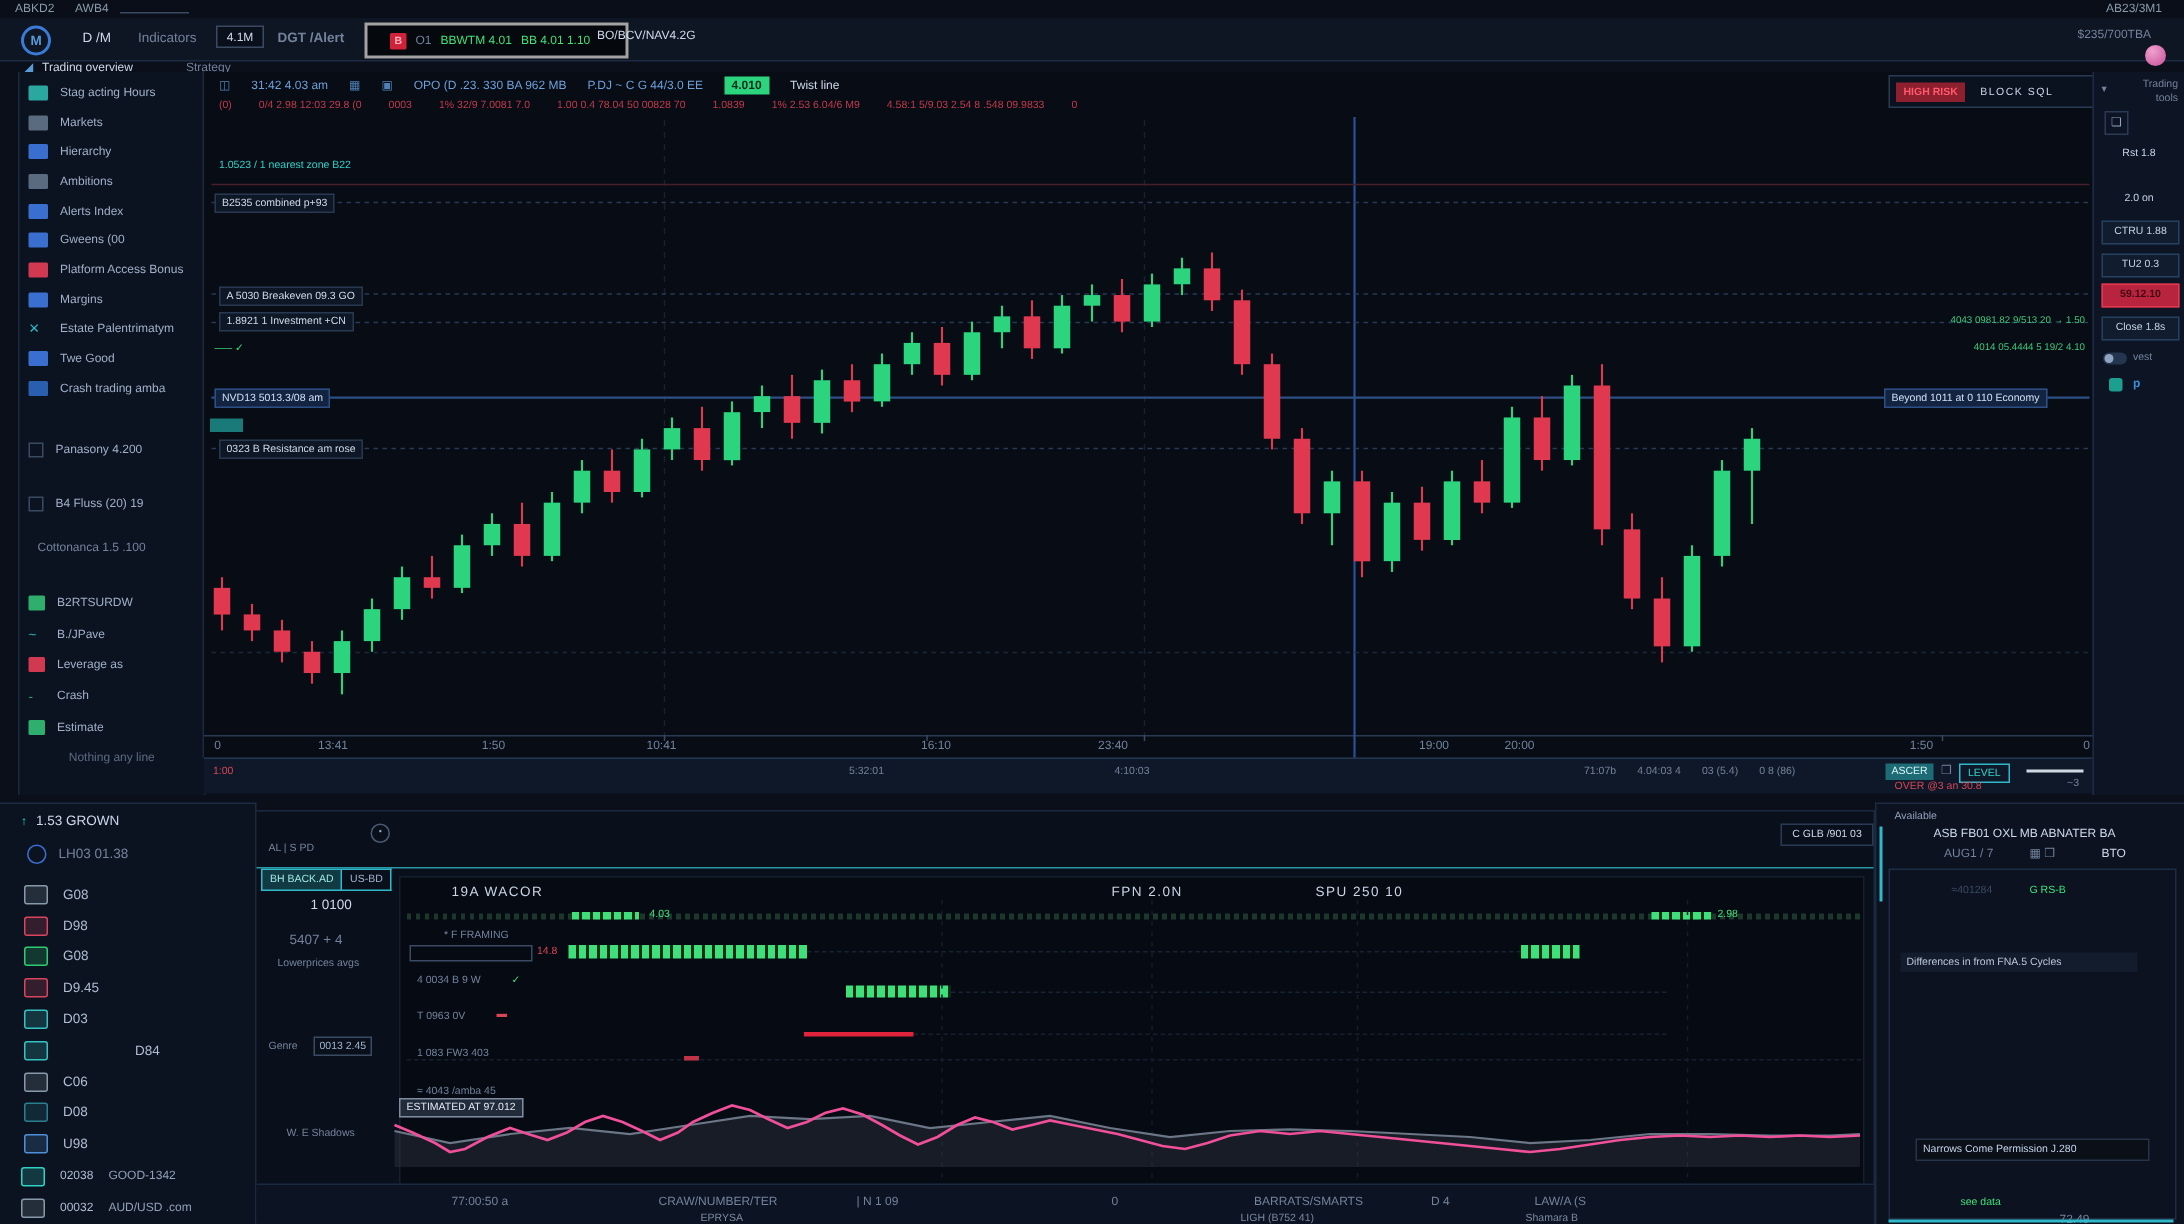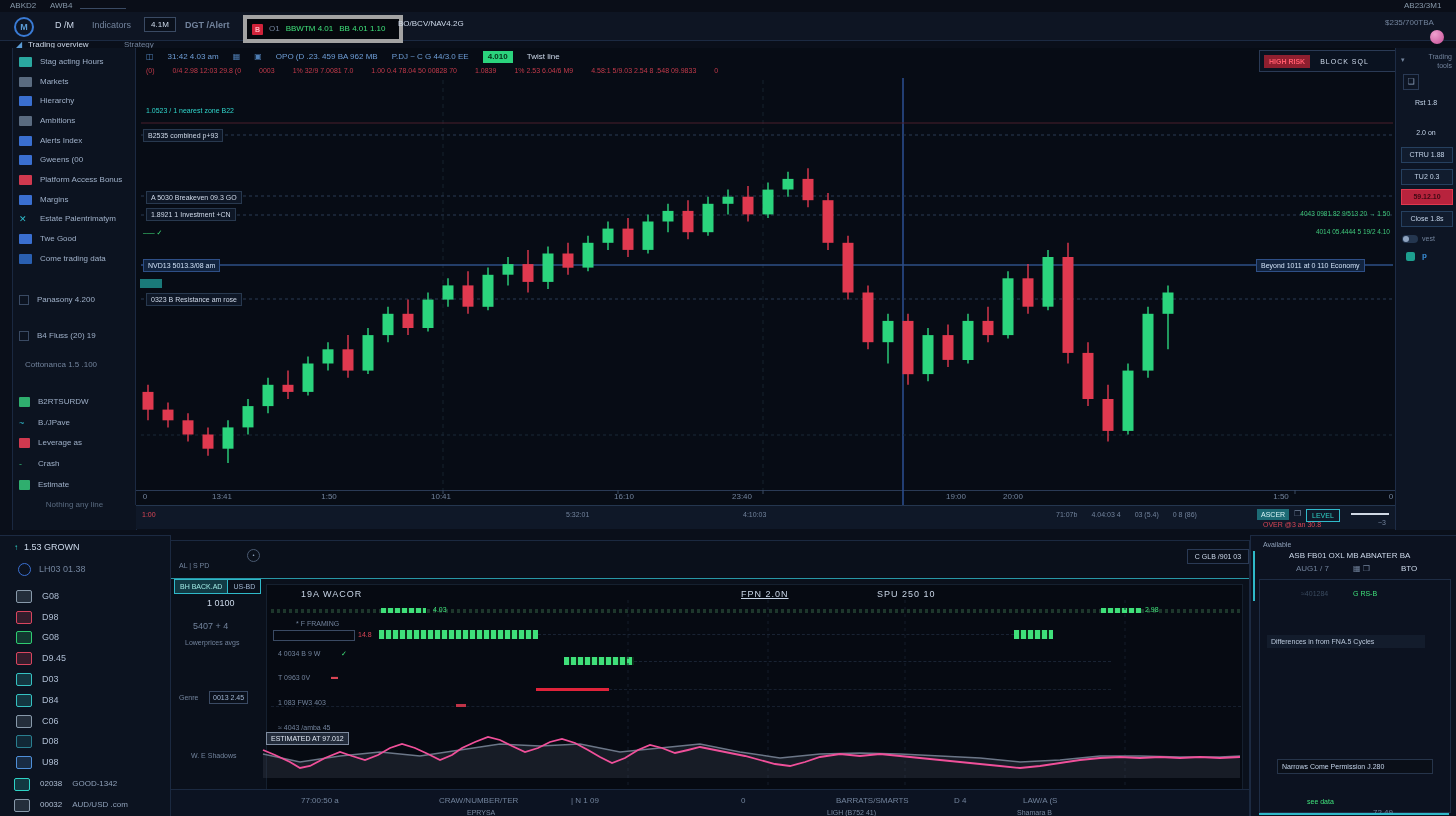--- a/index.html
+++ b/index.html
@@ -44,21 +44,21 @@
     <div class="abs" style="left:80px;top:8px;width:46px;height:1px;background:#3a4a63;"></div>
     <span class="abs wbar-tab" style="left:1404px;top:1px;">AB23/3M1</span>
   </div>
 
   <div class="abs" style="left:0;top:12px;width:1456px;height:28px;background:#0e1523;border-bottom:1px solid #1c2a42;">
     <div class="abs" style="left:14px;top:5px;width:16px;height:16px;border-radius:50%;border:2px solid #3a7bd5;color:#5b9bd5;font-size:9px;font-weight:bold;text-align:center;line-height:16px;">M</div>
     <span class="abs t9 lt" style="left:55px;top:8px;">D /M</span>
     <span class="abs t9 dim" style="left:92px;top:8px;">Indicators</span>
     <div class="abs t8 lt" style="left:144px;top:5px;width:30px;height:13px;border:1px solid #3a4a63;background:#0a101b;text-align:center;line-height:13px;">4.1M</div>
     <span class="abs t9 dim" style="left:185px;top:8px;font-weight:bold;">DGT /Alert</span>
-    <div class="abs" style="left:243px;top:3px;width:142px;height:20px;background:#05080d;border:4px solid #a3a3a3;display:flex;align-items:center;gap:6px;padding:0 5px;">
+    <div class="abs" style="left:243px;top:3px;width:142px;height:20px;background:#05080d;border:2px solid #a3a3a3;display:flex;align-items:center;gap:6px;padding:0 15px;">
       <span style="width:11px;height:11px;background:#d0233a;color:#ffb3bd;font-size:7px;font-weight:bold;text-align:center;line-height:11px;border-radius:1px;">B</span>
       <span class="t8 dim">O1</span>
       <span class="t8 grn">BBWTM 4.01</span>
       <span class="t8 grn">BB 4.01 1.10</span>
     </div>
     <span class="abs t8 lt" style="left:398px;top:7px;">BO/BCV/NAV4.2G</span>
     <span class="abs t8 dim" style="left:1385px;top:6px;">$235/700TBA</span>
   </div>
   <div class="abs" style="left:1430px;top:30px;width:14px;height:14px;border-radius:50%;background:radial-gradient(circle at 35% 30%,#f0a0cf,#c64f96);"></div>
 
@@ -105,21 +105,21 @@
         <div class="sb-row">
           <span class="sb-ico" style="background: transparent; color: rgb(47, 185, 201); font-size: 9px; line-height: 10px;">✕</span>
           <span class="t8" style="color: rgb(159, 176, 200);">Estate Palentrimatym</span>
         </div>
         <div class="sb-row">
           <span class="sb-ico" style="background: rgb(58, 111, 208);"></span>
           <span class="t8" style="color: rgb(159, 176, 200);">Twe Good</span>
         </div>
         <div class="sb-row">
           <span class="sb-ico" style="background: rgb(42, 95, 176);"></span>
-          <span class="t8" style="color: rgb(159, 176, 200);">Come trading data</span>
+          <span class="t8" style="color: rgb(159, 176, 200);">Crash trading amba</span>
         </div>
       </div>
     <div id="sb-checks" class="abs" style="left:6px;top:234px;width:114px;">
         <div class="sb-row" style="height: 36px;">
           <span style="width: 8px; height: 8px; border: 1px solid rgb(58, 74, 99); flex: 0 0 auto;"></span>
           <span class="t8" style="color: rgb(159, 176, 200);">Panasony 4.200</span>
         </div>
         <div class="sb-row" style="height: 36px;">
           <span style="width: 8px; height: 8px; border: 1px solid rgb(58, 74, 99); flex: 0 0 auto;"></span>
           <span class="t8" style="color: rgb(159, 176, 200);">B4 Fluss (20) 19</span>
@@ -150,21 +150,21 @@
       </div>
     <div class="abs t8" style="left:0;top:452px;width:123px;text-align:center;color:#5a6b80;">Nothing any line</div>
   </div>
 
   <div class="abs" style="left:135px;top:48px;width:1260px;height:457px;background:#070c15;border-left:1px solid #1c2a42;">
     <div id="ct-row1" class="abs" style="left:10px;top:3px;height:12px;display:flex;gap:14px;align-items:center;">
         <span class="tb-seg t8" style="color: rgb(79, 127, 181);">◫</span>
         <span class="tb-seg t8" style="color: rgb(111, 159, 216);">31:42 4.03 am</span>
         <span class="tb-seg t8" style="color: rgb(79, 127, 181);">▦</span>
         <span class="tb-seg t8" style="color: rgb(79, 127, 181);">▣</span>
-        <span class="tb-seg t8" style="color: rgb(111, 159, 216);">OPO (D .23. 459 BA 962 MB</span>
+        <span class="tb-seg t8" style="color: rgb(111, 159, 216);">OPO (D .23. 330 BA 962 MB</span>
         <span class="tb-seg t8" style="color: rgb(111, 159, 216);">P.DJ ~ C G 44/3.0 EE</span>
         <span class="tb-seg t8" style="background: rgb(43, 212, 125); color: rgb(6, 48, 26); font-weight: bold; padding: 1px 5px; font-size: 8px;">4.010</span>
         <span class="tb-seg t8" style="color: rgb(205, 217, 234);">Twist line</span>
       </div>
     <div id="ct-row2" class="abs" style="left:10px;top:17px;height:10px;display:flex;gap:18px;align-items:center;">
         <span class="tb-seg t7" style="color: rgb(194, 58, 74);">(0)</span>
         <span class="tb-seg t7" style="color: rgb(194, 58, 74);">0/4 2.98 12:03 29.8 (0</span>
         <span class="tb-seg t7" style="color: rgb(194, 58, 74);">0003</span>
         <span class="tb-seg t7" style="color: rgb(194, 58, 74);">1% 32/9 7.0081 7.0</span>
         <span class="tb-seg t7" style="color: rgb(194, 58, 74);">1.00 0.4 78.04 50 00828 70</span>
@@ -262,21 +262,21 @@
         <div class="w2-row">
           <span class="w2-ico" style="background: rgba(217, 69, 95, 0.2); border-color: rgb(217, 69, 95);"></span>
           <span class="t9" style="color: rgb(174, 189, 210);">D9.45</span>
         </div>
         <div class="w2-row">
           <span class="w2-ico" style="background: rgba(53, 194, 194, 0.2); border-color: rgb(53, 194, 194);"></span>
           <span class="t9" style="color: rgb(174, 189, 210);">D03</span>
         </div>
         <div class="w2-row">
           <span class="w2-ico" style="background: rgba(53, 194, 194, 0.2); border-color: rgb(53, 194, 194);"></span>
-          <span class="t9" style="color: rgb(174, 189, 210);">D84</span>
+          <span class="t9" style="color: rgb(174, 189, 210); margin-left: 48px;">D84</span>
         </div>
         <div class="w2-row">
           <span class="w2-ico" style="background: rgba(136, 153, 170, 0.2); border-color: rgb(136, 153, 170);"></span>
           <span class="t9" style="color: rgb(174, 189, 210);">C06</span>
         </div>
         <div class="w2-row">
           <span class="w2-ico" style="background: rgba(42, 127, 143, 0.2); border-color: rgb(42, 127, 143);"></span>
           <span class="t9" style="color: rgb(174, 189, 210);">D08</span>
         </div>
         <div class="w2-row">
@@ -311,21 +311,21 @@
     </div>
     <span class="abs t9 lt" style="left:36px;top:57px;">1 0100</span>
     <span class="abs t9 dim" style="left:22px;top:80px;">5407 + 4</span>
     <span class="abs t7 dim" style="left:14px;top:97px;">Lowerprices avgs</span>
     <span class="abs t7 dim" style="left:8px;top:152px;">Genre</span>
     <span class="abs t7" style="left:38px;top:150px;border:1px solid #3a4a63;padding:1px 3px;color:#9fb4cf;">0013 2.45</span>
     <span class="abs t7 dim" style="left:20px;top:210px;">W. E Shadows</span>
 
     <div class="abs" style="left:95px;top:43px;width:975px;height:205px;background:#060a12;border:1px solid #15202f;"></div>
     <span class="abs t9" style="left:130px;top:48px;letter-spacing:1px;color:#c8d5e6;">19A WACOR</span>
-    <span class="abs t9" style="left:570px;top:48px;letter-spacing:1px;color:#c8d5e6;text-decoration:underline;">FPN 2.0N</span>
+    <span class="abs t9" style="left:570px;top:48px;letter-spacing:1px;color:#c8d5e6;">FPN 2.0N</span>
     <span class="abs t9" style="left:706px;top:48px;letter-spacing:1px;color:#c8d5e6;">SPU 250 10</span>
 
     <div class="abs" style="left:100px;top:68px;width:970px;height:4px;background:repeating-linear-gradient(90deg,#234232 0 3px,transparent 3px 6px);opacity:0.8;"></div>
     <div class="abs seg-green" style="left:210px;top:67px;width:45px;height:5px;"></div>
     <div class="abs seg-green" style="left:930px;top:67px;width:40px;height:5px;"></div>
     <span class="abs t7 grn" style="left:262px;top:64px;">4.03</span>
     <span class="abs t7 grn" style="left:974px;top:64px;">2.98</span>
 
     <span class="abs t7 dim" style="left:125px;top:78px;">* F FRAMING</span>
     <div class="abs" style="left:102px;top:89px;width:80px;height:9px;border:1px solid #3a4a63;"></div>

